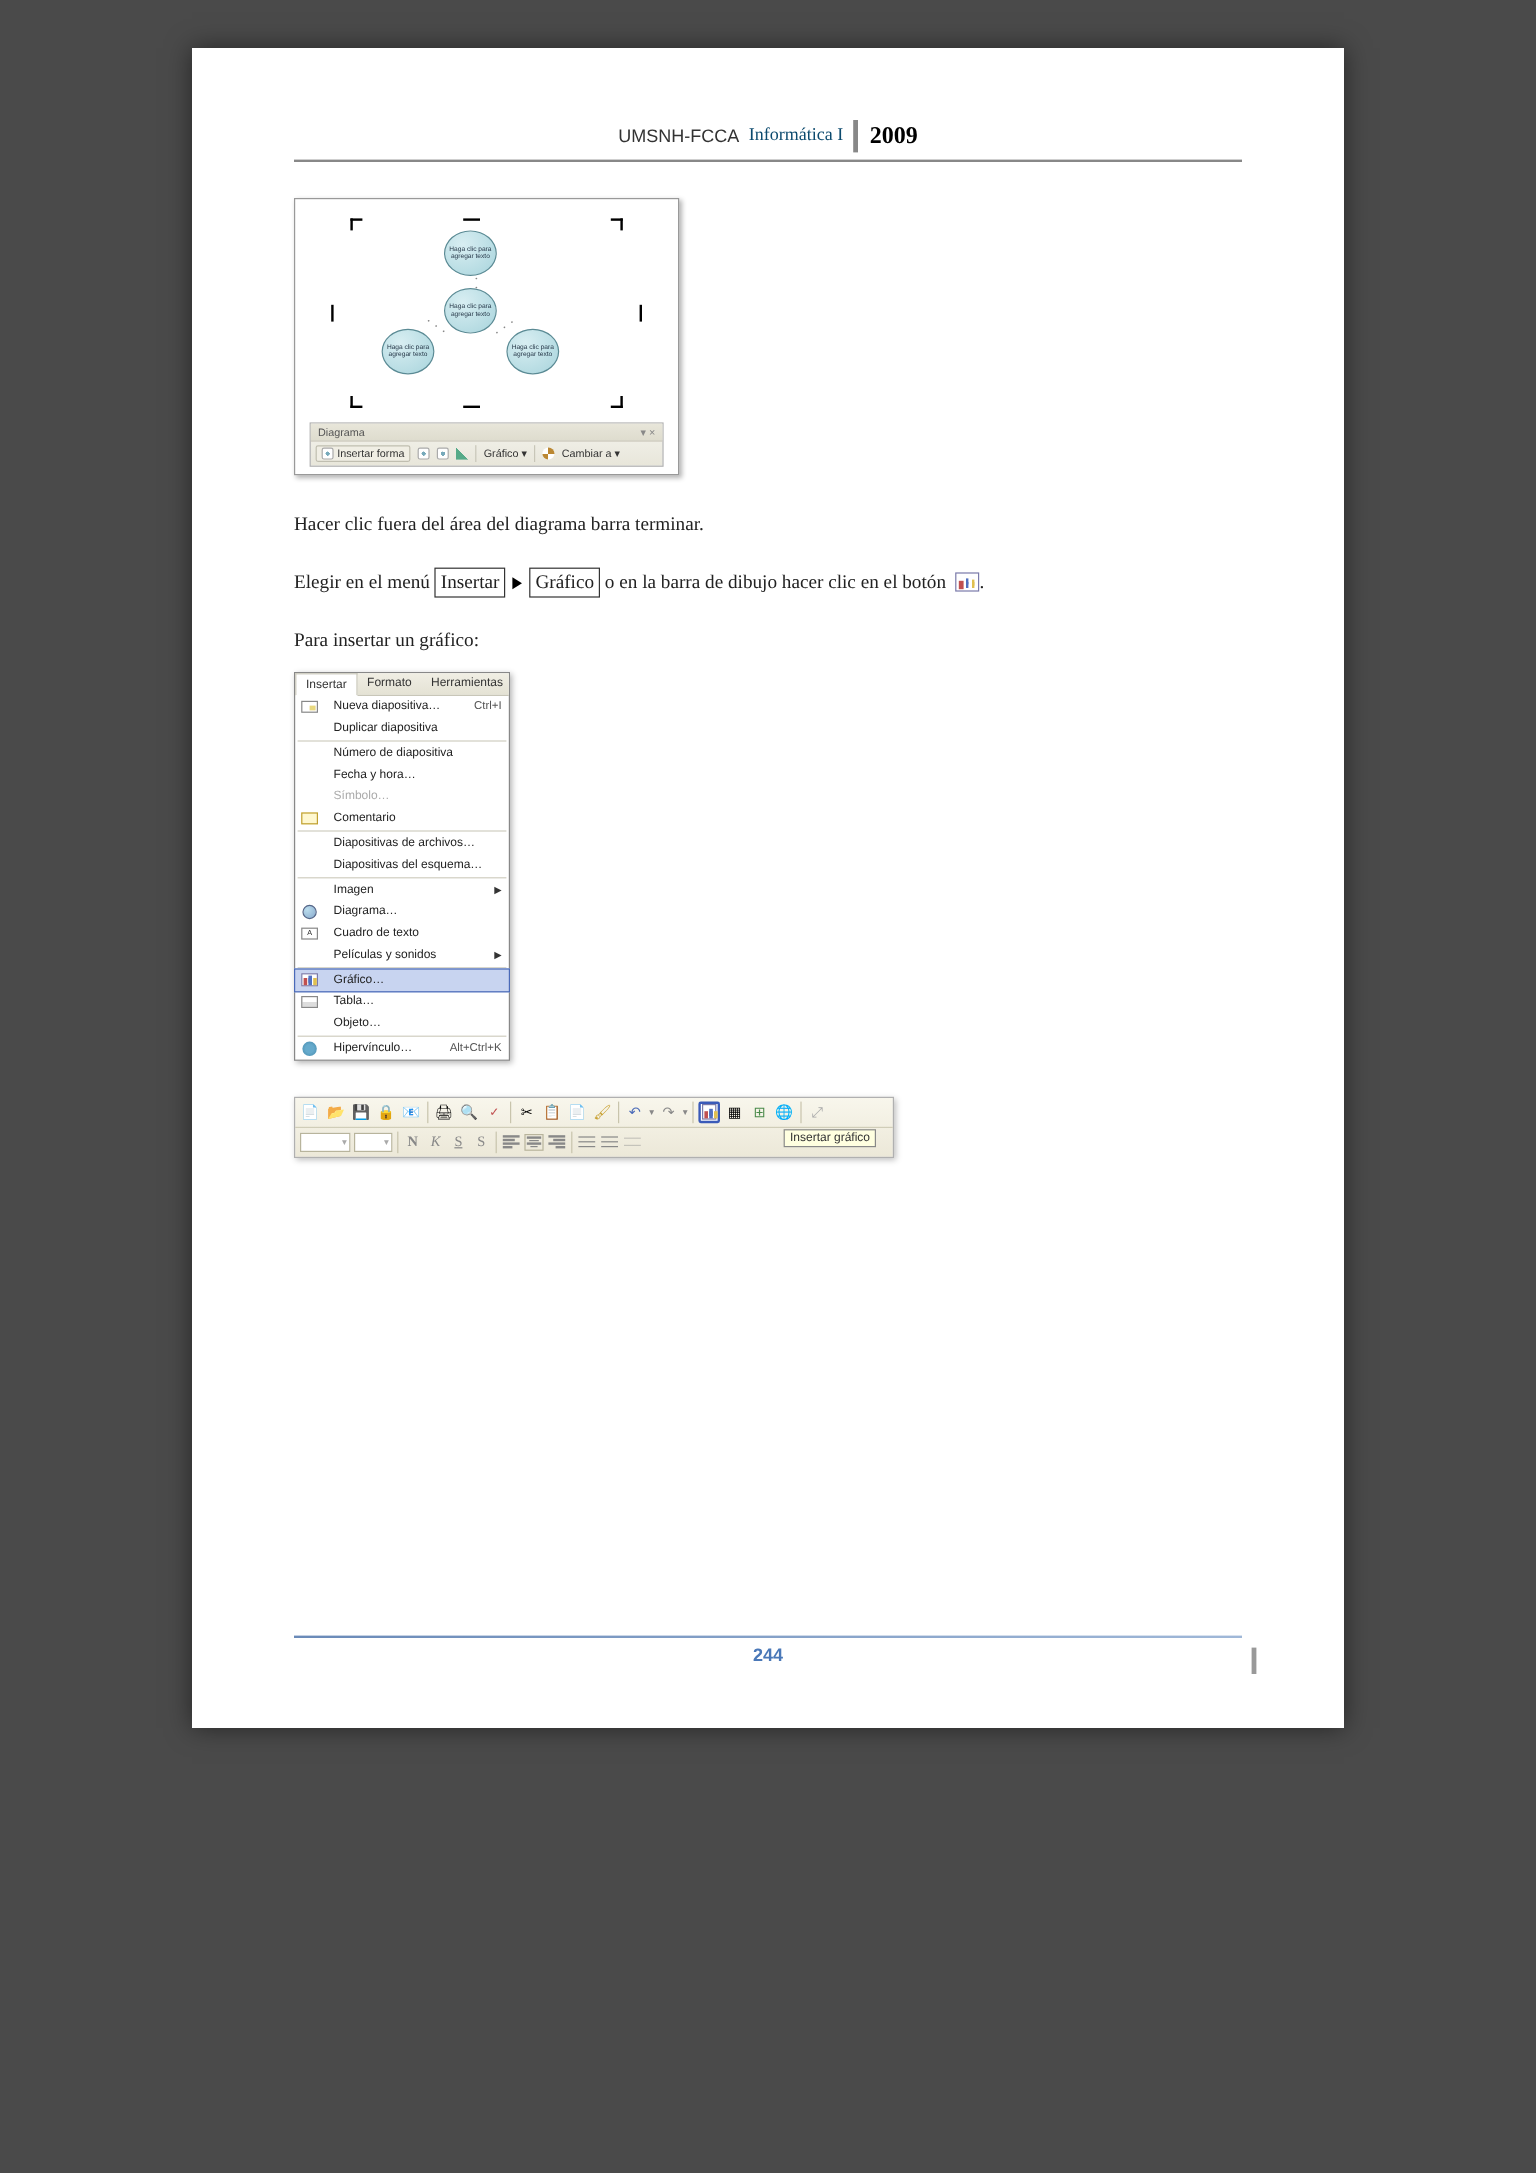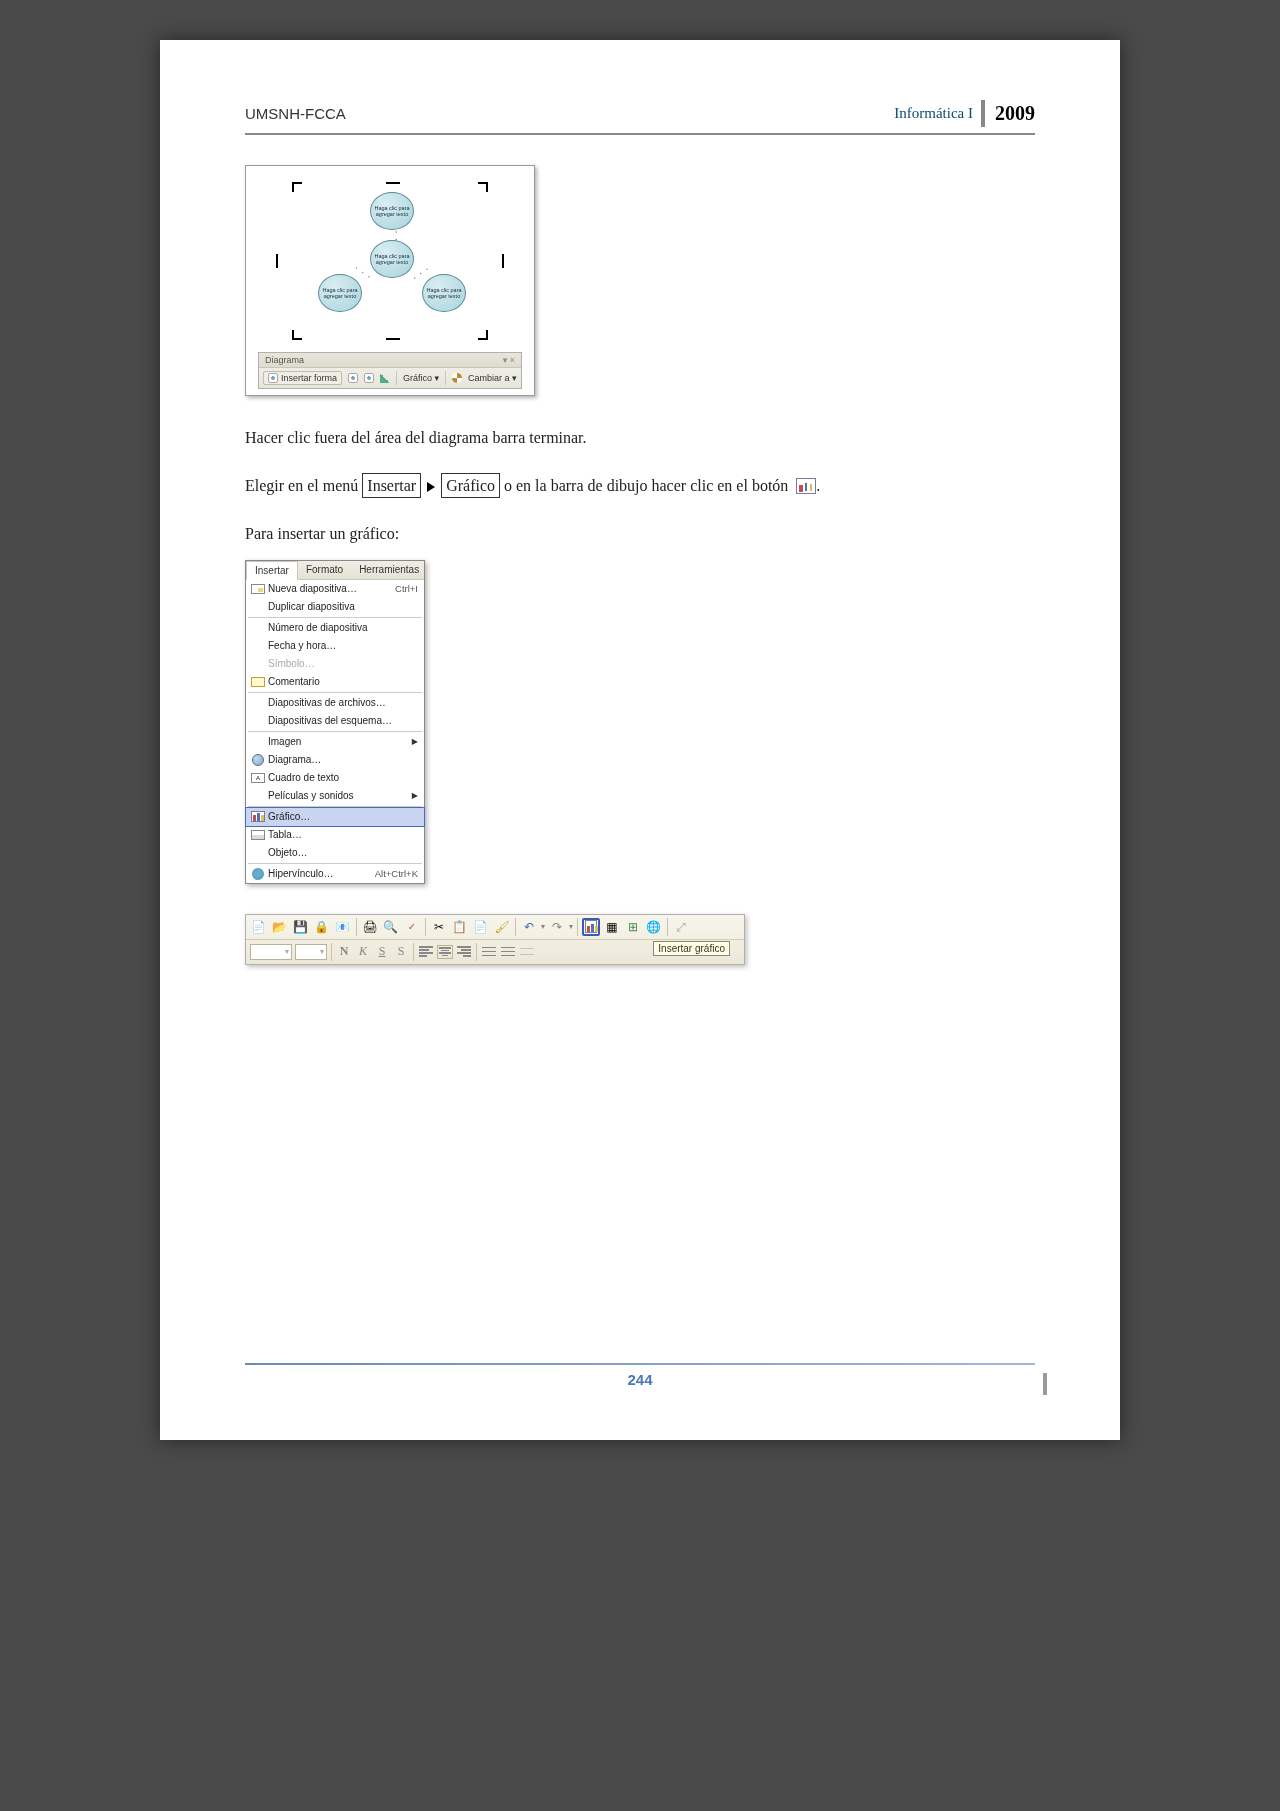--- a/index.html
+++ b/index.html
@@ -13,21 +13,21 @@
   .page {
     background: #fff;
     width: 960px;
     min-height: 1400px;
     padding: 60px 85px 40px 85px;
     position: relative;
     box-shadow: 0 0 20px rgba(0,0,0,0.5);
   }
   .header-row {
     display: flex;
-    justify-content: space-between;
+    justify-content: center;
     align-items: center;
     border-bottom: 2px solid #888;
     padding-bottom: 6px;
     margin-bottom: 30px;
   }
   .header-left {
     font-size: 15px;
     color: #333;
     font-family: Verdana, Arial, sans-serif;
     font-weight: 500;
@@ -61,21 +61,21 @@
   }
   .section-title {
     font-size: 16px;
     color: #222;
     margin-top: 30px;
     margin-bottom: 16px;
   }
 
   
   .diagram-fig {
-    width: 290px;
+    width: 321px;
     border: 1px solid #999;
     box-shadow: 2px 2px 4px rgba(0,0,0,0.3);
     background: #fff;
     margin: 12px 0 30px 0;
     padding: 10px 12px 6px 12px;
   }
   .diagram-canvas {
     position: relative;
     height: 170px;
     margin: 0 auto;
@@ -208,21 +208,21 @@
     padding: 3px 8px;
     color: #333;
   }
   .menu-tab.active { background: #fff; border: 1px solid #c8c6b8; border-bottom: 1px solid #fff; margin-bottom: -1px; }
   .menu-body { padding: 0; }
   .mi {
     display: flex;
     align-items: center;
     padding: 2px 6px 2px 4px;
     color: #222;
-    gap: 2px;
+    gap: 12px;
   }
   .mi.disabled { color: #aaa; }
   .mi.highlight { background: #c8d4f0; border: 1px solid #4a6ab8; margin: -1px; }
   .mi .mi-icon {
     width: 16px; height: 14px;
     display: inline-flex;
     align-items: center;
     justify-content: center;
     font-size: 10px;
   }

